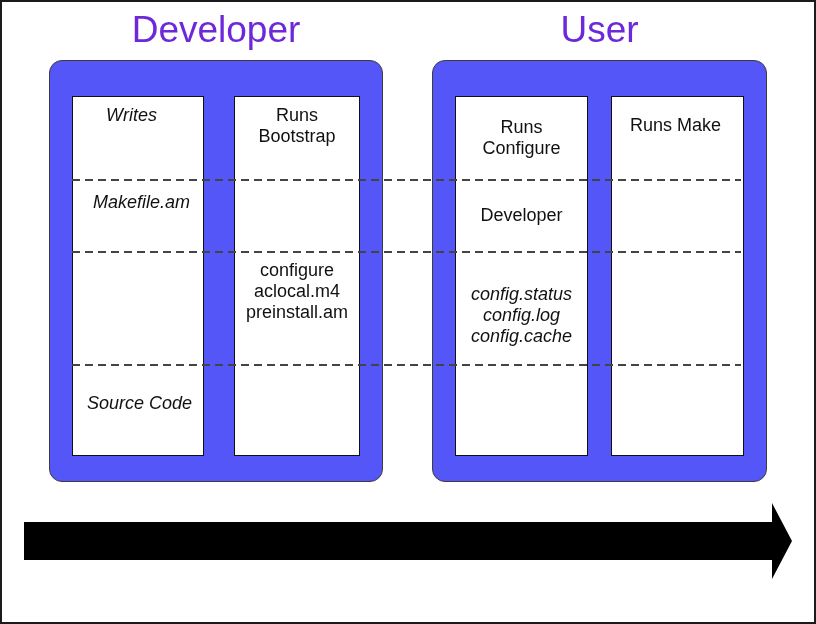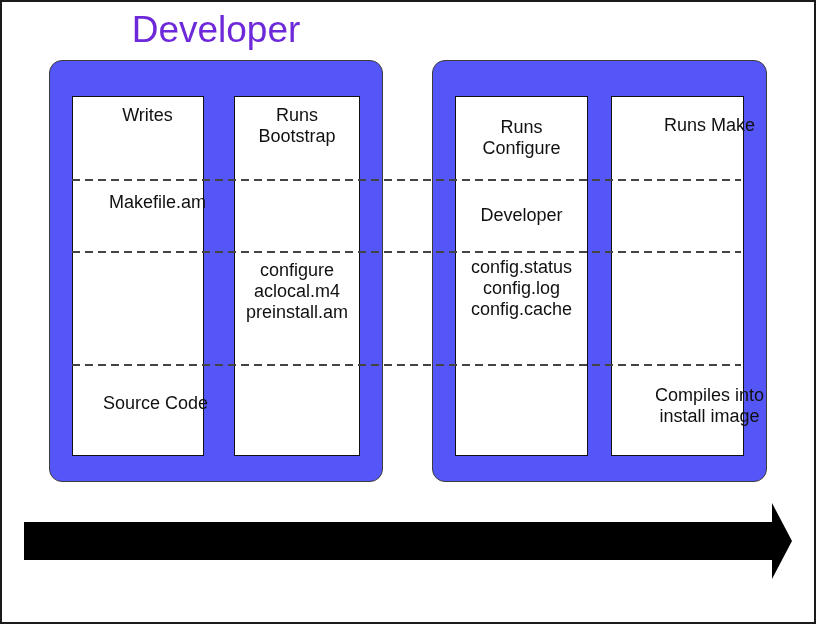--- a/index.html
+++ b/index.html
@@ -59,38 +59,39 @@
   .box-u2 { left: 611px; width: 133px; }
   .cell {
     position: absolute;
     font-size: 18px;
     line-height: 21px;
     color: #111111;
     text-align: center;
     white-space: pre-line;
     z-index: 3;
   }
-  .c-d { left: 72px;  width: 151px; }
+  .c-d { left: 56px;  width: 151px; font-style: italic; }
   .c-b { left: 234px; width: 126px; }
   .c-u { left: 455px; width: 133px; }
-  .c-m { left: 645px; width: 129px; text-align: center; }
+  .c-m { left: 611px; width: 129px; text-align: center; }
   .overlay {
     position: absolute;
     left: 0;
     top: 0;
     z-index: 4;
     pointer-events: none;
   }
 </style>
 </head>
 <body>
 
 <div class="page">
 
   <div class="group-title" style="left:49px; width:334px;">Developer</div>
+  <div class="group-title" style="left:432px; width:335px;">User</div>
 
   <div class="container dev"></div>
   <div class="container user"></div>
 
   <div class="col-box box-d1"></div>
   <div class="col-box box-d2"></div>
   <div class="col-box box-u1"></div>
   <div class="col-box box-u2"></div>
 
   <div class="cell c-d" style="top:105px;">Writes</div>
@@ -99,27 +100,25 @@
 
   <div class="cell c-b" style="top:105px;">Runs
 Bootstrap</div>
   <div class="cell c-b" style="top:260px;">configure
 aclocal.m4
 preinstall.am</div>
 
   <div class="cell c-u" style="top:117px;">Runs
 Configure</div>
   <div class="cell c-u" style="top:205px;">Developer</div>
-  <div class="cell c-u" style="top:257px;">config.status
+  <div class="cell c-u" style="top:284px;font-style:italic;">config.status
 config.log
 config.cache</div>
 
   <div class="cell c-m" style="top:115px;">Runs Make</div>
-  <div class="cell c-m" style="top:385px;">Compiles into
-install image</div>
 
   <svg class="overlay" width="816" height="624" viewBox="0 0 816 624">
     <line x1="72" y1="180" x2="741" y2="180" stroke="#444444" stroke-width="2" stroke-dasharray="8 5"></line>
     <line x1="72" y1="252" x2="741" y2="252" stroke="#444444" stroke-width="2" stroke-dasharray="8 5"></line>
     <line x1="72" y1="365" x2="741" y2="365" stroke="#444444" stroke-width="2" stroke-dasharray="8 5"></line>
     <polygon points="24,522 772,522 772,503 792,541 772,579 772,560 24,560" fill="#000000"></polygon>
   </svg>
 
   <div class="page-border"></div>
 </div>

